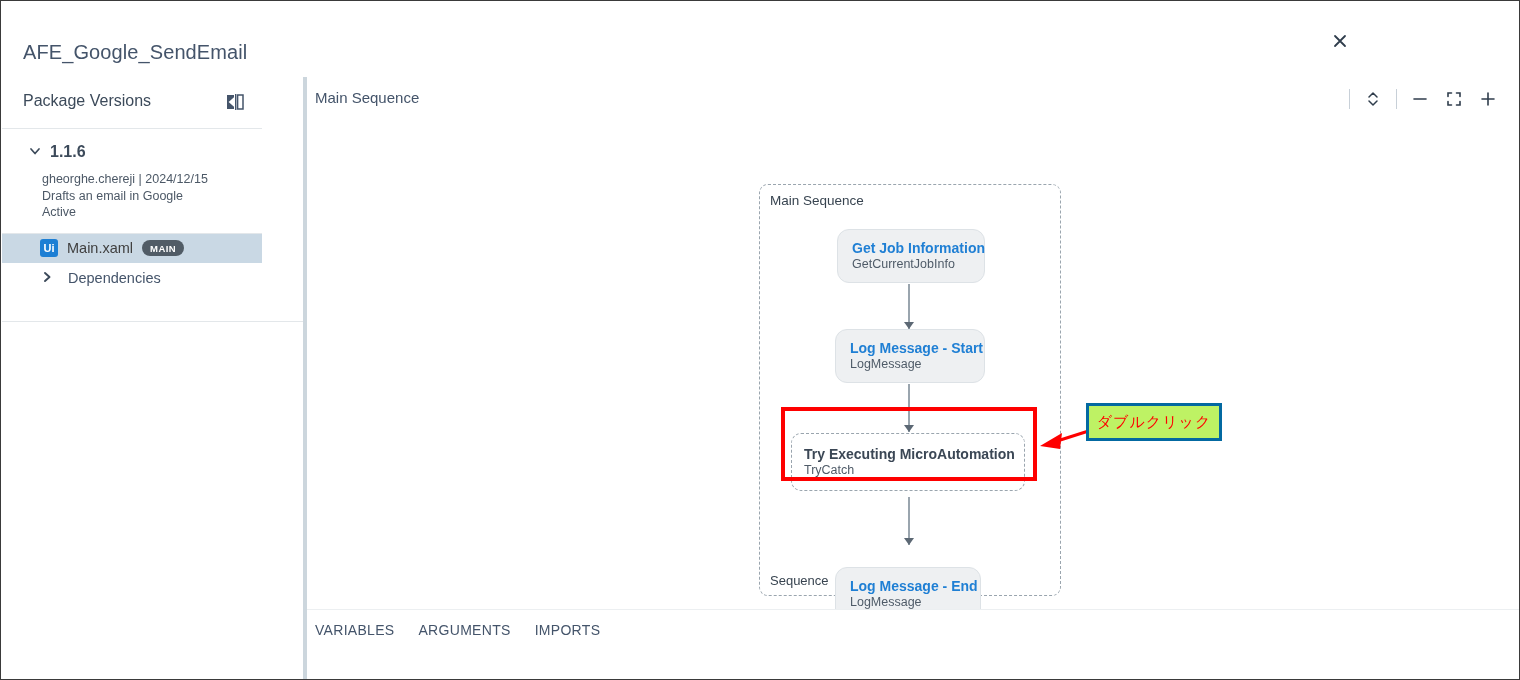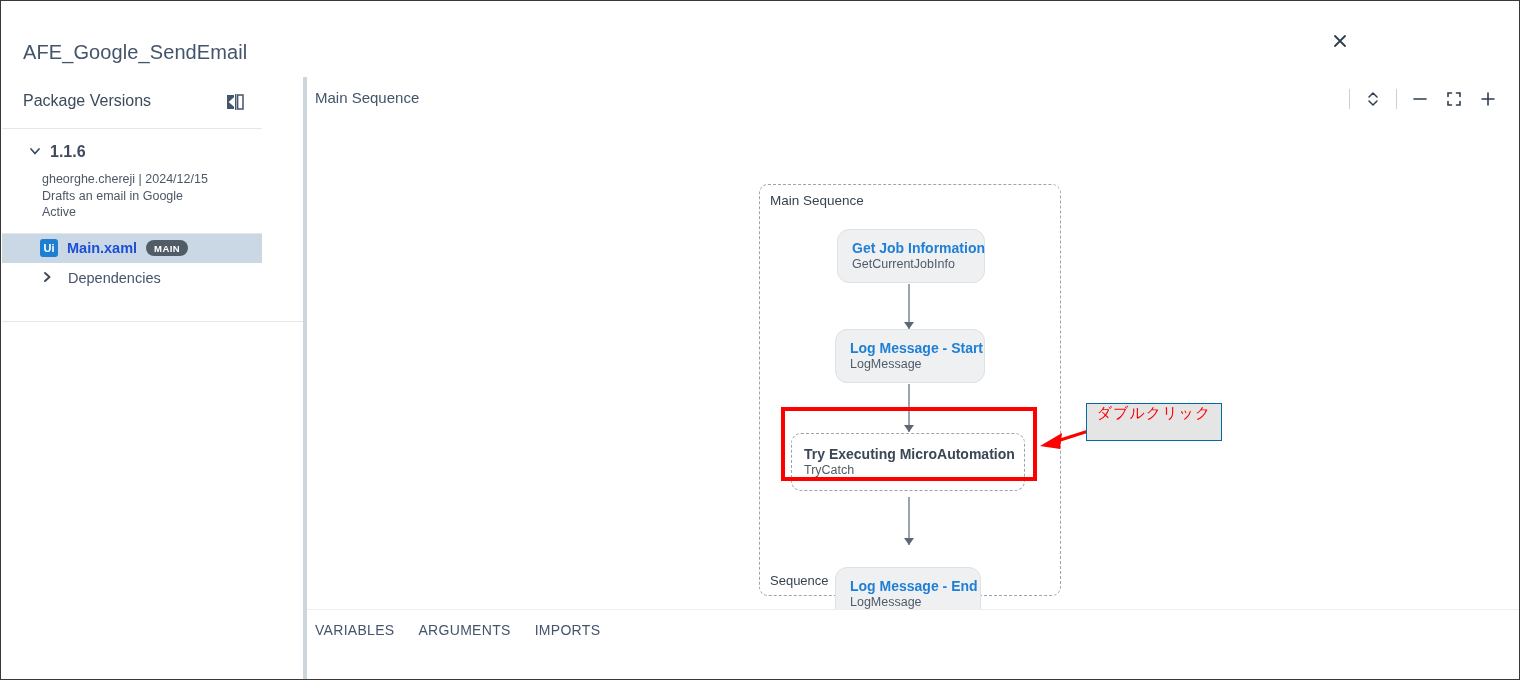--- a/index.html
+++ b/index.html
@@ -131,22 +131,22 @@
     color: #ffffff;
     font-size: 11px;
     font-weight: 700;
     line-height: 18px;
     text-align: center;
     margin-right: 9px;
     flex: 0 0 auto;
   }
   .file-name {
     font-size: 14.5px;
-    font-weight: 700;
-    color: #1d4ed8;
+    font-weight: 400;
+    color: #404040;
     margin-right: 9px;
   }
   .badge-main {
     display: inline-block;
     background: #515c66;
     color: #ffffff;
     font-size: 9.5px;
     font-weight: 700;
     letter-spacing: .4px;
     border-radius: 9px;
@@ -314,23 +314,24 @@
   
   .anno-rect {
     position: absolute;
     box-sizing: border-box;
     border: 4px solid #fe0000;
     pointer-events: none;
   }
   .anno-box {
     position: absolute;
     box-sizing: border-box;
-    border: 1px solid #0369a1;
-    background: #e5e5e5;
-    display: flex;
+    border: 3px solid #0369a1;
+    background: #bef264;
+    display: flex;
+    align-items: center;
     justify-content: center;
   }
   .anno-text {
     color: #fe0000;
     font-size: 15px;
     letter-spacing: 1px;
     white-space: nowrap;
   }
   .anno-arrow {
     position: absolute;

